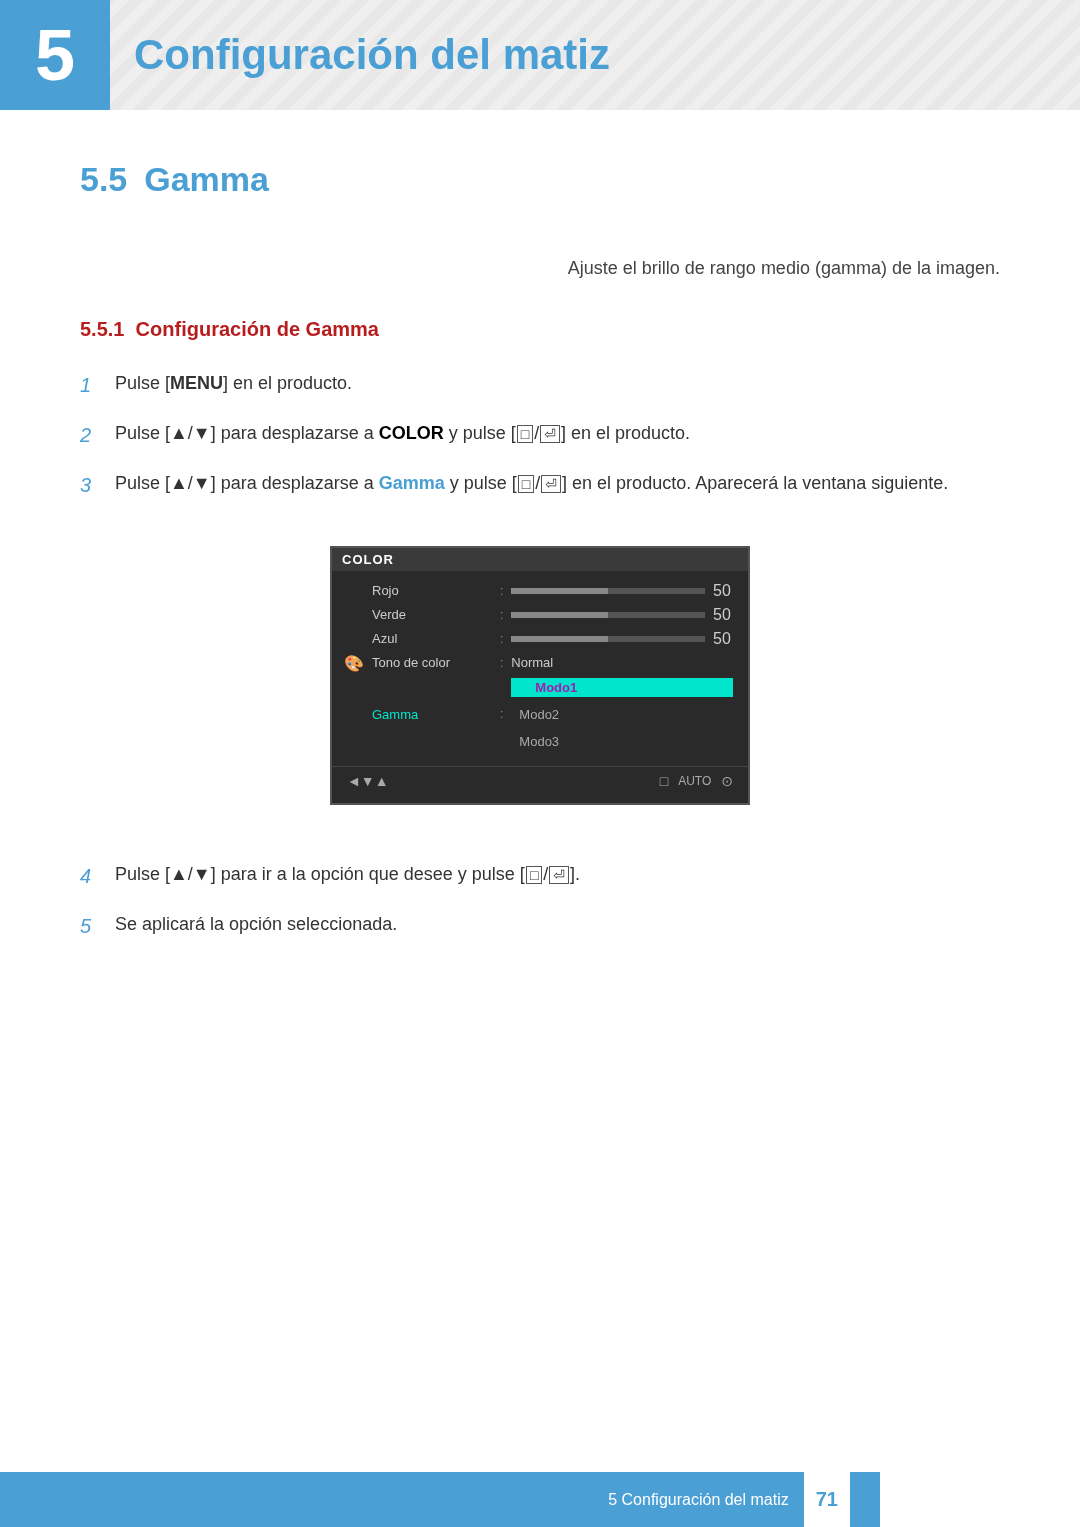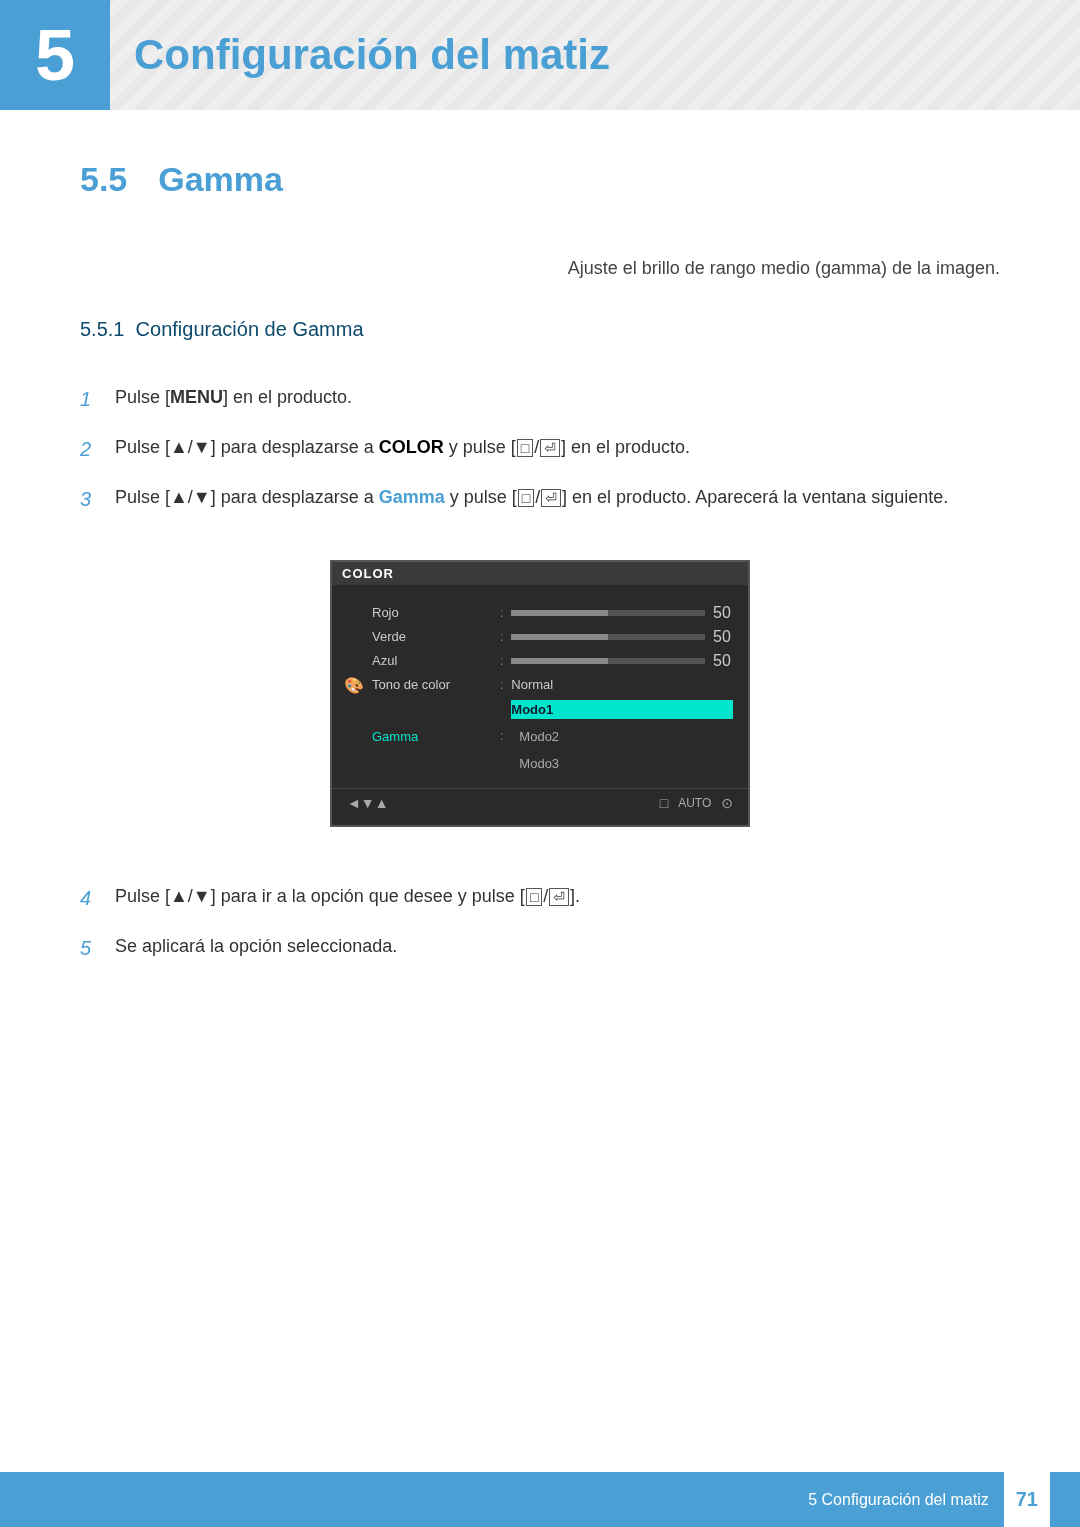--- a/index.html
+++ b/index.html
@@ -81,23 +81,23 @@
     .section-description {
       font-size: 18px;
       color: #444444;
       margin-bottom: 35px;
       line-height: 1.6;
       text-align: right;
     }
 
     .subsection-title {
       font-size: 20px;
-      font-weight: normal;
-      color: #0c4a6e;
-      margin-bottom: 42px;
+      font-weight: bold;
+      color: #b91c1c;
+      margin-bottom: 28px;
     }
 
     
     .steps-list {
       list-style: none;
       padding: 0;
     }
 
     .step-item {
       display: flex;
@@ -165,21 +165,20 @@
 
     .osd-header-text {
       color: #ffffff;
       font-size: 13px;
       font-weight: bold;
       letter-spacing: 1px;
     }
 
     .osd-body {
       padding: 8px 0;
-      margin-top: 8px;
     }
 
     .osd-row {
       display: flex;
       align-items: center;
       padding: 3px 15px 3px 40px;
       min-height: 24px;
     }
 
     .osd-label {
@@ -241,21 +240,21 @@
     .osd-icon {
       color: #aaaaaa;
       font-size: 14px;
     }
 
     
     .page-footer {
       position: fixed;
       bottom: 0;
       left: 0;
-      width: 1080px;
+      width: 880px;
       height: 55px;
       background: #4a9fd4;
       display: flex;
       align-items: center;
       justify-content: flex-end;
       padding: 0 30px;
     }
 
     .footer-text {
       color: #ffffff;
@@ -276,21 +275,21 @@
 
 <div class="page-header">
   <div class="chapter-badge">
     <span class="chapter-number">5</span>
   </div>
   <div class="chapter-title-text">Configuración del matiz</div>
 </div>
 
 <div class="content">
 
-  <div style="display:flex; align-items: baseline; gap: 31px; margin-bottom: 25px;">
+  <div style="display:flex; align-items: baseline; gap: 17px; margin-bottom: 25px;">
     <span class="section-title">5.5</span>
     <span class="section-title">Gamma</span>
   </div>
 
   <p class="section-description">Ajuste el brillo de rango medio (gamma) de la imagen.</p>
 
   <p class="subsection-title">
     <span>5.5.1</span>&nbsp;&nbsp;<span>Configuración de Gamma</span>
   </p>
 
@@ -368,21 +367,21 @@
           </div>
 
           <span style="position:absolute; left:12px; top:50%; transform:translateY(-50%); color:#00e5cc; font-size:16px;">🎨</span>
         </div>
 
         <div class="osd-row" style="padding-left:40px;">
           <span class="osd-label green-active">Gamma</span>
           <span class="osd-separator">:</span>
 
           <div style="display:flex; flex-direction:column; flex:1;">
-            <span style="display:block; padding:2px 0; background:#00e5cc; color:#0f172a; font-size:13px; font-weight:bold;">Modo1</span>
+            <span style="display:block; padding:2px 24px; background:#00e5cc; color:#a21caf; font-size:13px; font-weight:bold;">Modo1</span>
             <span style="display:block; padding:10px 8px; color:#aaa; font-size:13px;">Modo2</span>
             <span style="display:block; padding:2px 8px; color:#aaa; font-size:13px;">Modo3</span>
           </div>
         </div>
 
         <div style="height:8px;"></div>
 
         <div class="osd-icon-row">
           <span class="osd-icon">◄</span>
           <span class="osd-icon">▼</span>

